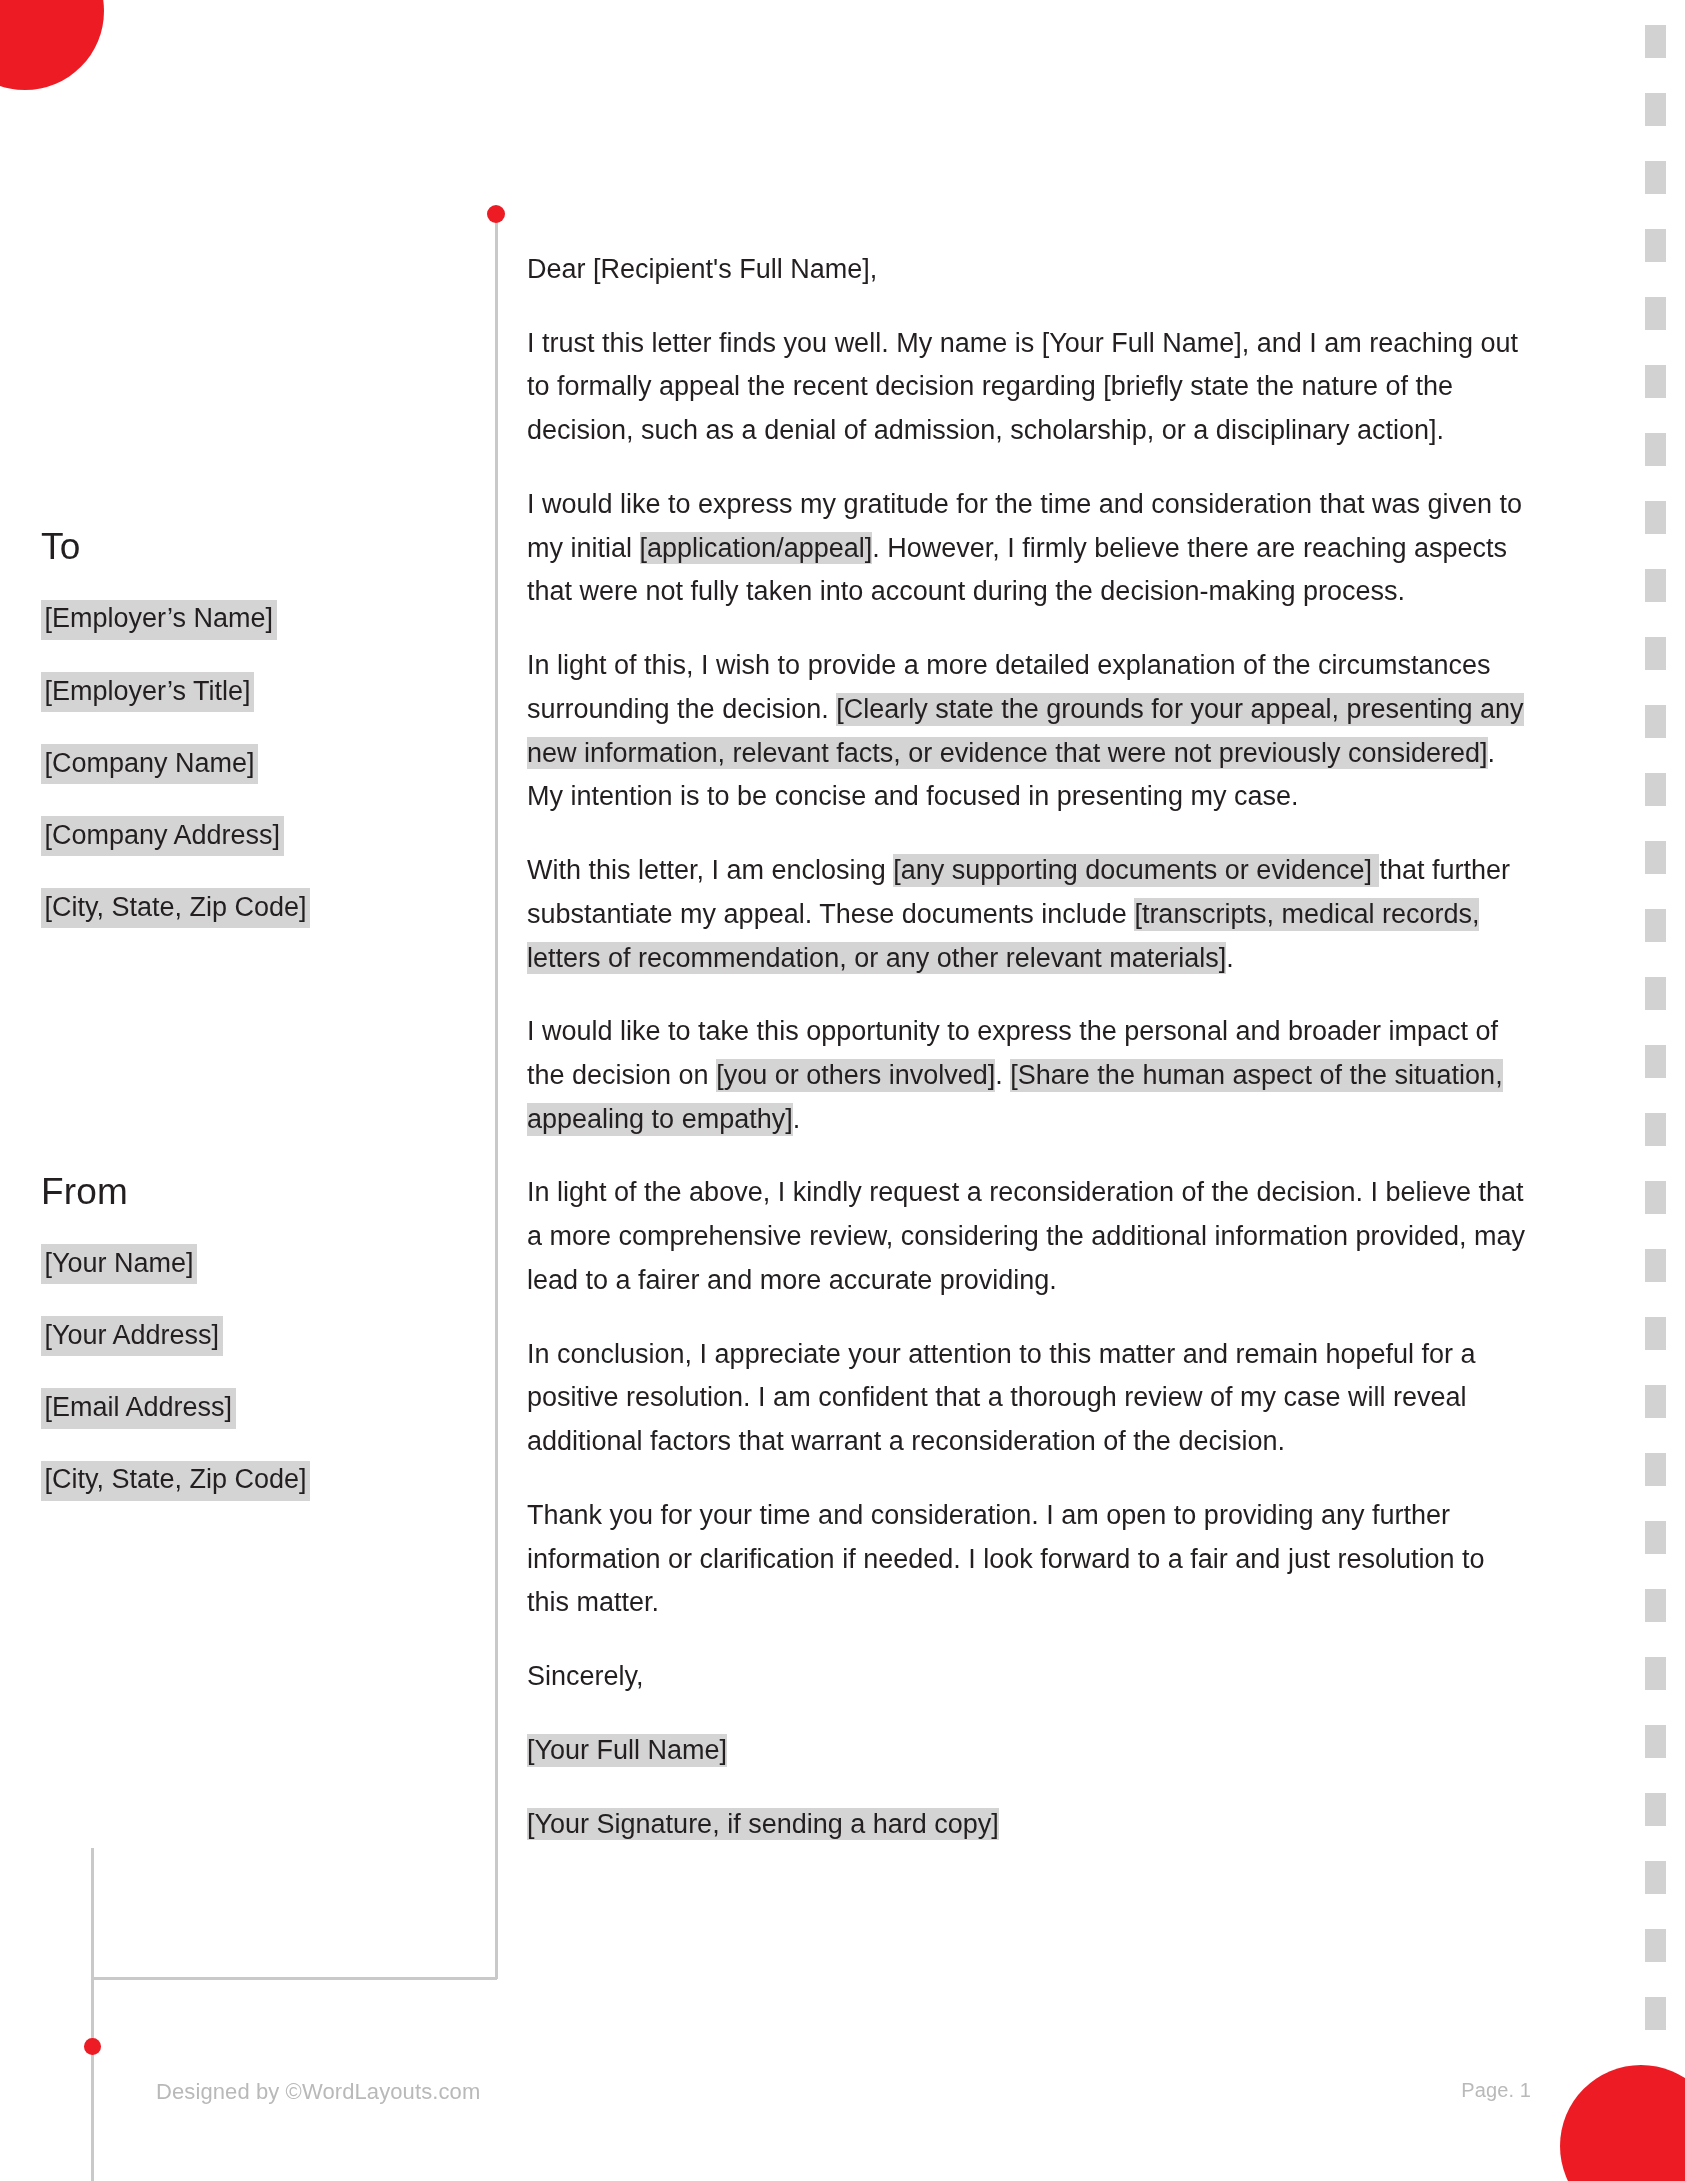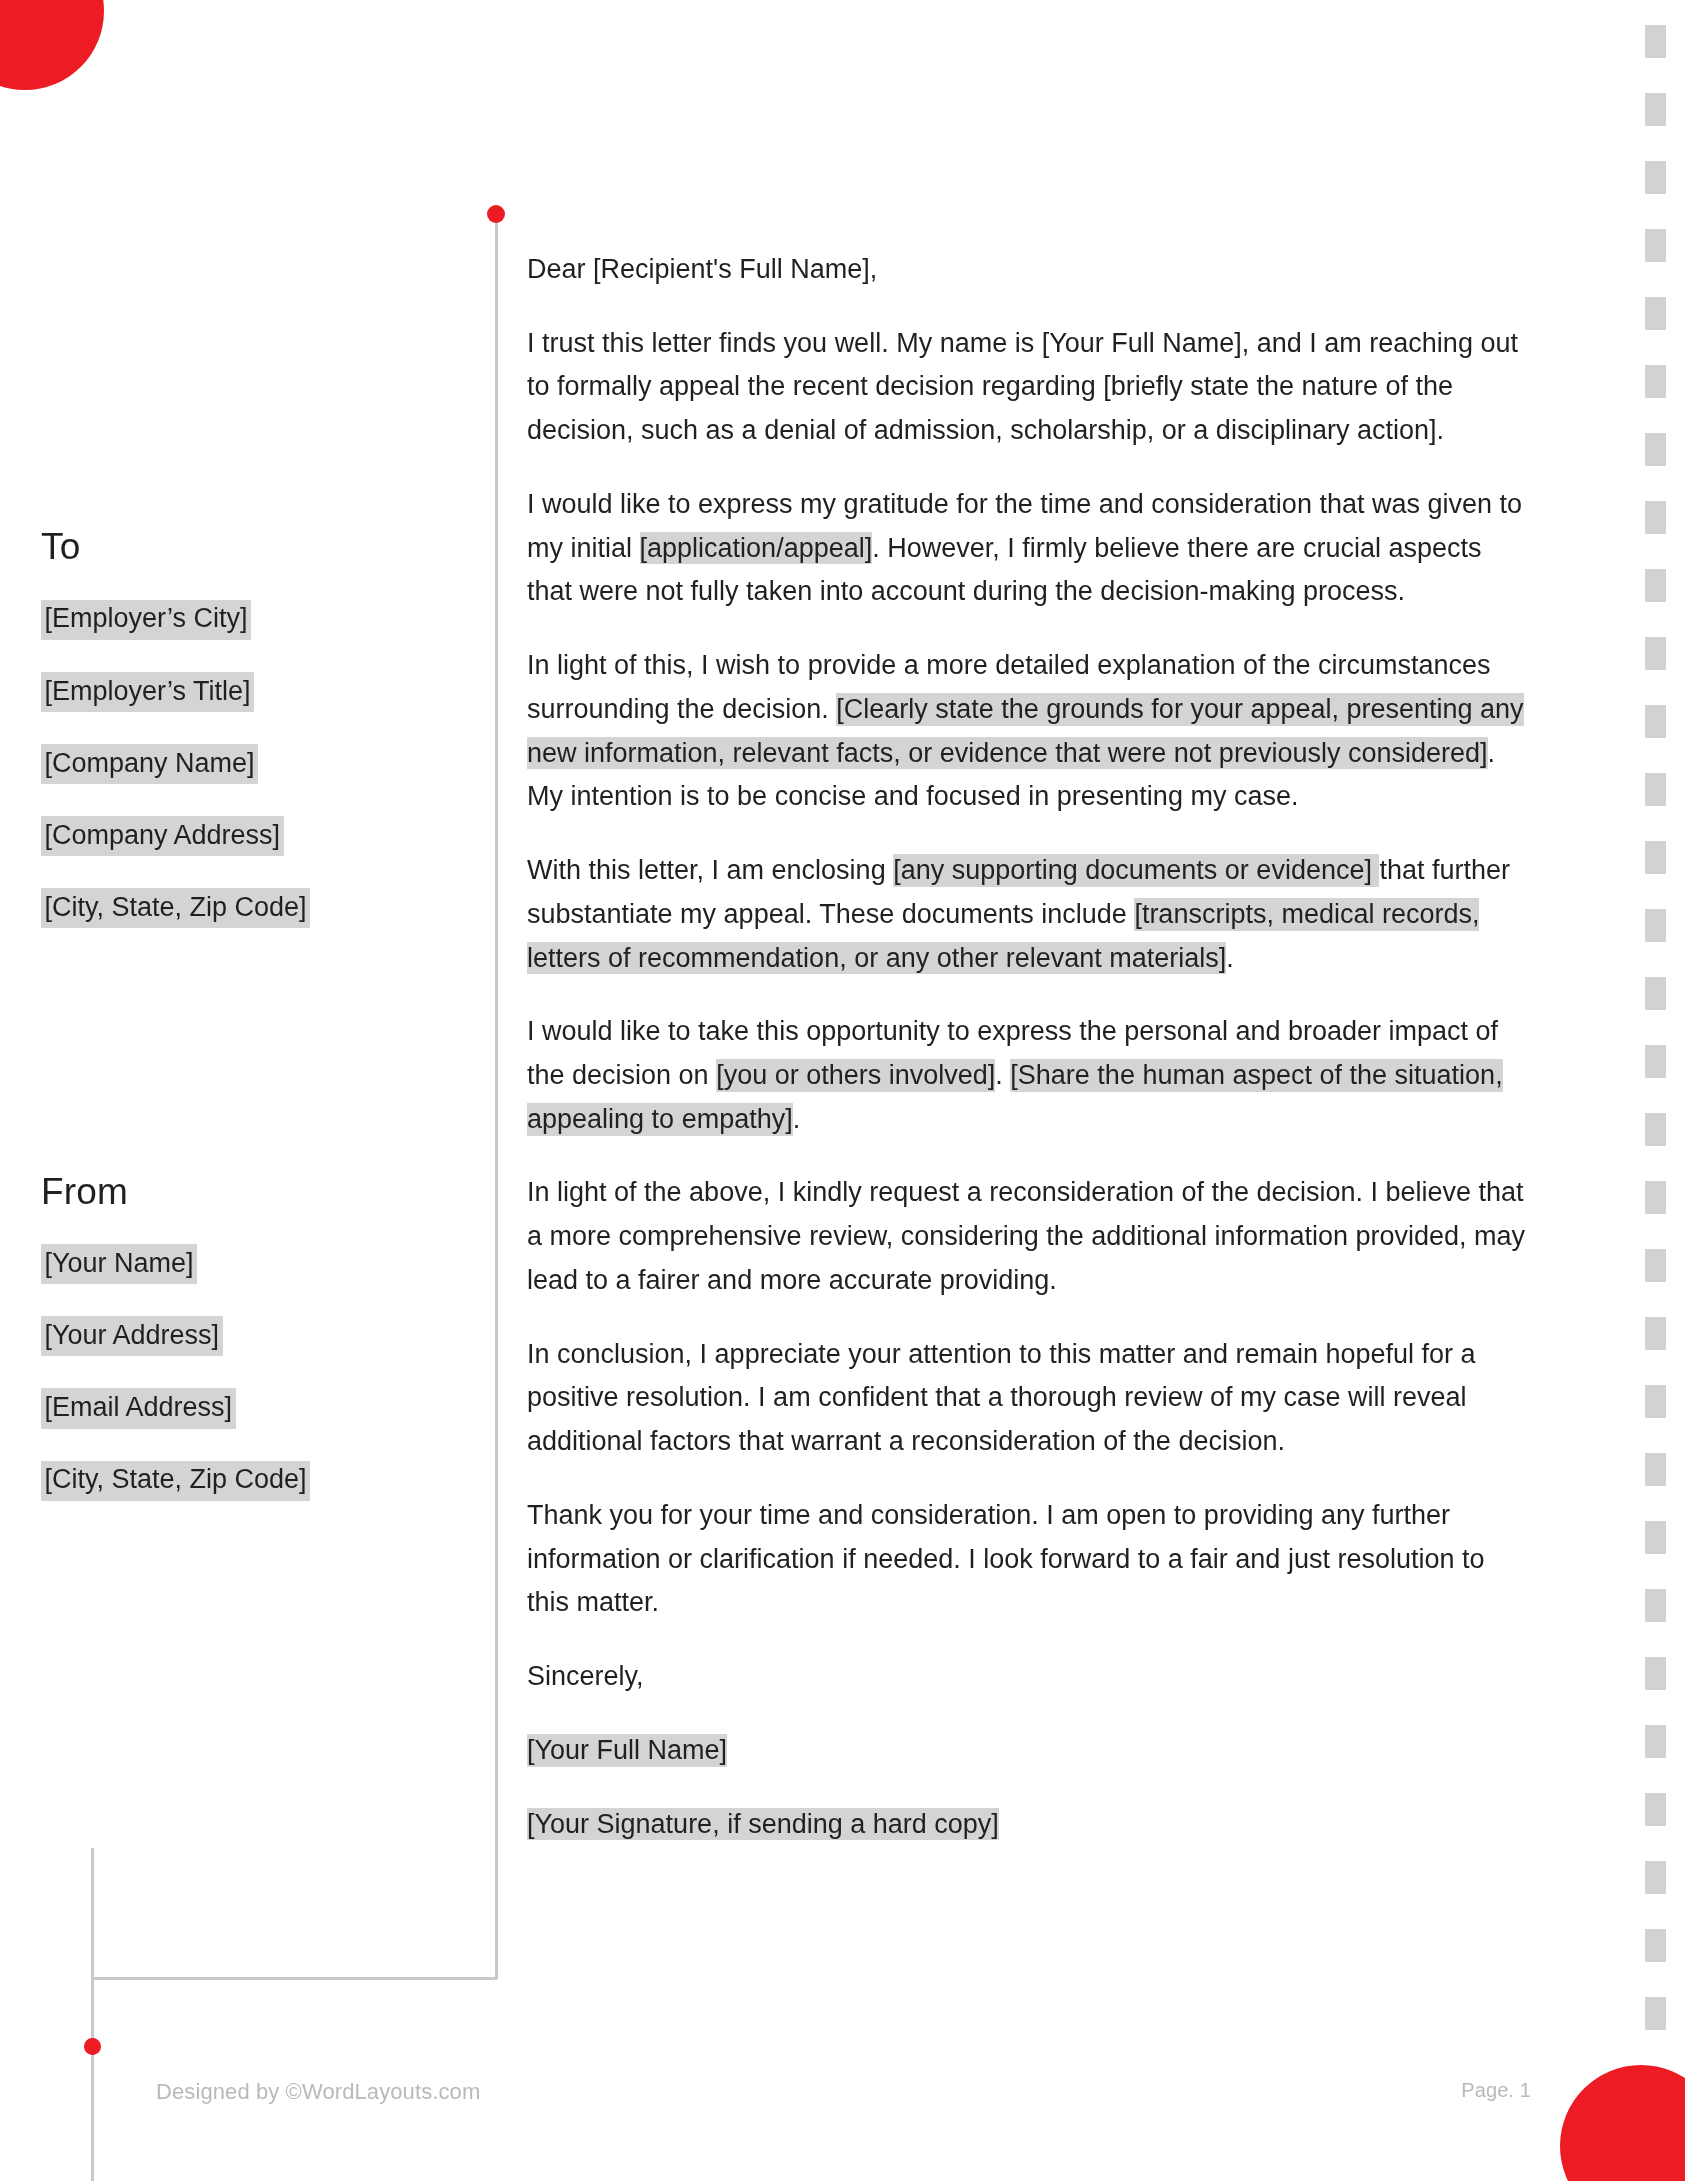--- a/index.html
+++ b/index.html
@@ -151,21 +151,21 @@
 <div class="dot-top"></div>
 <div class="rule-v-left"></div>
 <div class="rule-h-bottom"></div>
 <div class="dot-bottom"></div>
 
 <div class="addr-col">
 
   <div class="block-to">
     <div class="addr-head">To</div>
     <div class="addr-lines">
-      <div class="line"><span>[Employer’s City]</span></div>
+      <div class="line"><span>[Employer’s Name]</span></div>
       <div class="line"><span>[Employer’s Title]</span></div>
       <div class="line"><span>[Company Name]</span></div>
       <div class="line"><span>[Company Address]</span></div>
       <div class="line"><span>[City, State, Zip Code]</span></div>
     </div>
   </div>
 
   <div class="block-from">
     <div class="addr-head">From</div>
     <div class="addr-lines">
@@ -177,21 +177,21 @@
   </div>
 
 </div>
 
 <div class="letter">
 
   <p>Dear [Recipient's Full Name],</p>
 
   <p>I trust this letter finds you well. My name is [Your Full Name], and I am reaching out to formally appeal the recent decision regarding [briefly state the nature of the decision, such as a denial of admission, scholarship, or a disciplinary action].</p>
 
-  <p><span>I would like to express my gratitude for the time and consideration that was given to my initial </span><span class="hl">[application/appeal]</span><span>. However, I firmly believe there are crucial aspects that were not fully taken into account during the decision-making process.</span></p>
+  <p><span>I would like to express my gratitude for the time and consideration that was given to my initial </span><span class="hl">[application/appeal]</span><span>. However, I firmly believe there are reaching aspects that were not fully taken into account during the decision-making process.</span></p>
 
   <p><span>In light of this, I wish to provide a more detailed explanation of the circumstances surrounding the decision. </span><span class="hl">[Clearly state the grounds for your appeal, presenting any new information, relevant facts, or evidence that were not previously considered]</span><span>. My intention is to be concise and focused in presenting my case.</span></p>
 
   <p><span>With this letter, I am enclosing </span><span class="hl">[any supporting documents or evidence] </span><span> that further substantiate my appeal. These documents include </span><span class="hl">[transcripts, medical records, letters of recommendation, or any other relevant materials]</span><span>.</span></p>
 
   <p><span>I would like to take this opportunity to express the personal and broader impact of the decision on </span><span class="hl">[you or others involved]</span><span>. </span><span class="hl">[Share the human aspect of the situation, appealing to empathy]</span><span>.</span></p>
 
   <p>In light of the above, I kindly request a reconsideration of the decision. I believe that a more comprehensive review, considering the additional information provided, may lead to a fairer and more accurate providing.</p>
 
   <p>In conclusion, I appreciate your attention to this matter and remain hopeful for a positive resolution. I am confident that a thorough review of my case will reveal additional factors that warrant a reconsideration of the decision.</p>

